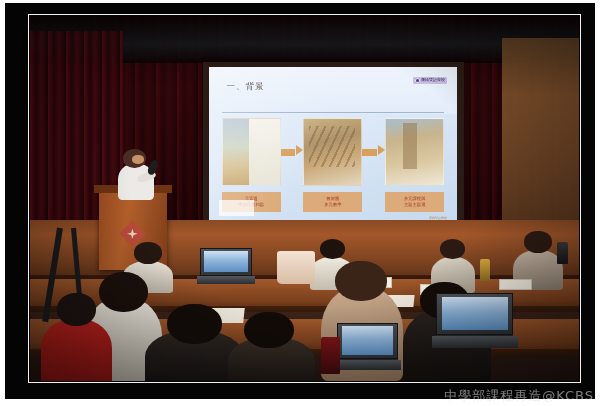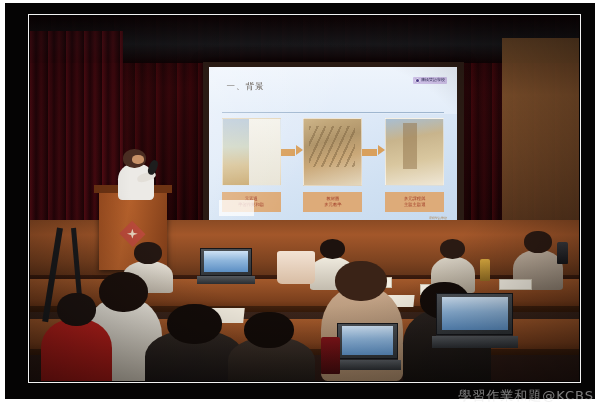--- a/index.html
+++ b/index.html
@@ -288,14 +288,14 @@
     <div class="bottle" style="left:53%;top:88%;width:3.4%;height:10%;background:linear-gradient(180deg,#7d1418,#3d0a0c);"></div>
 
     <div class="tripod-leg" style="left:5%;top:58%;width:1.1%;height:26%;transform:rotate(9deg);"></div>
     <div class="tripod-leg" style="left:7.5%;top:58%;width:0.9%;height:25%;transform:rotate(-5deg);"></div>
     <div class="redshirt" style="left:2%;top:83%;width:13%;height:18%;"></div>
     <div class="redshirt-head" style="position:absolute;left:5%;top:76%;width:7%;height:9%;"></div>
 
     <div class="vignette"></div>
   </div>
 
-  <div class="watermark">學習作業和題@KCBS</div>
+  <div class="watermark">中學部課程再造@KCBS</div>
 </div>
 
 </body></html>

